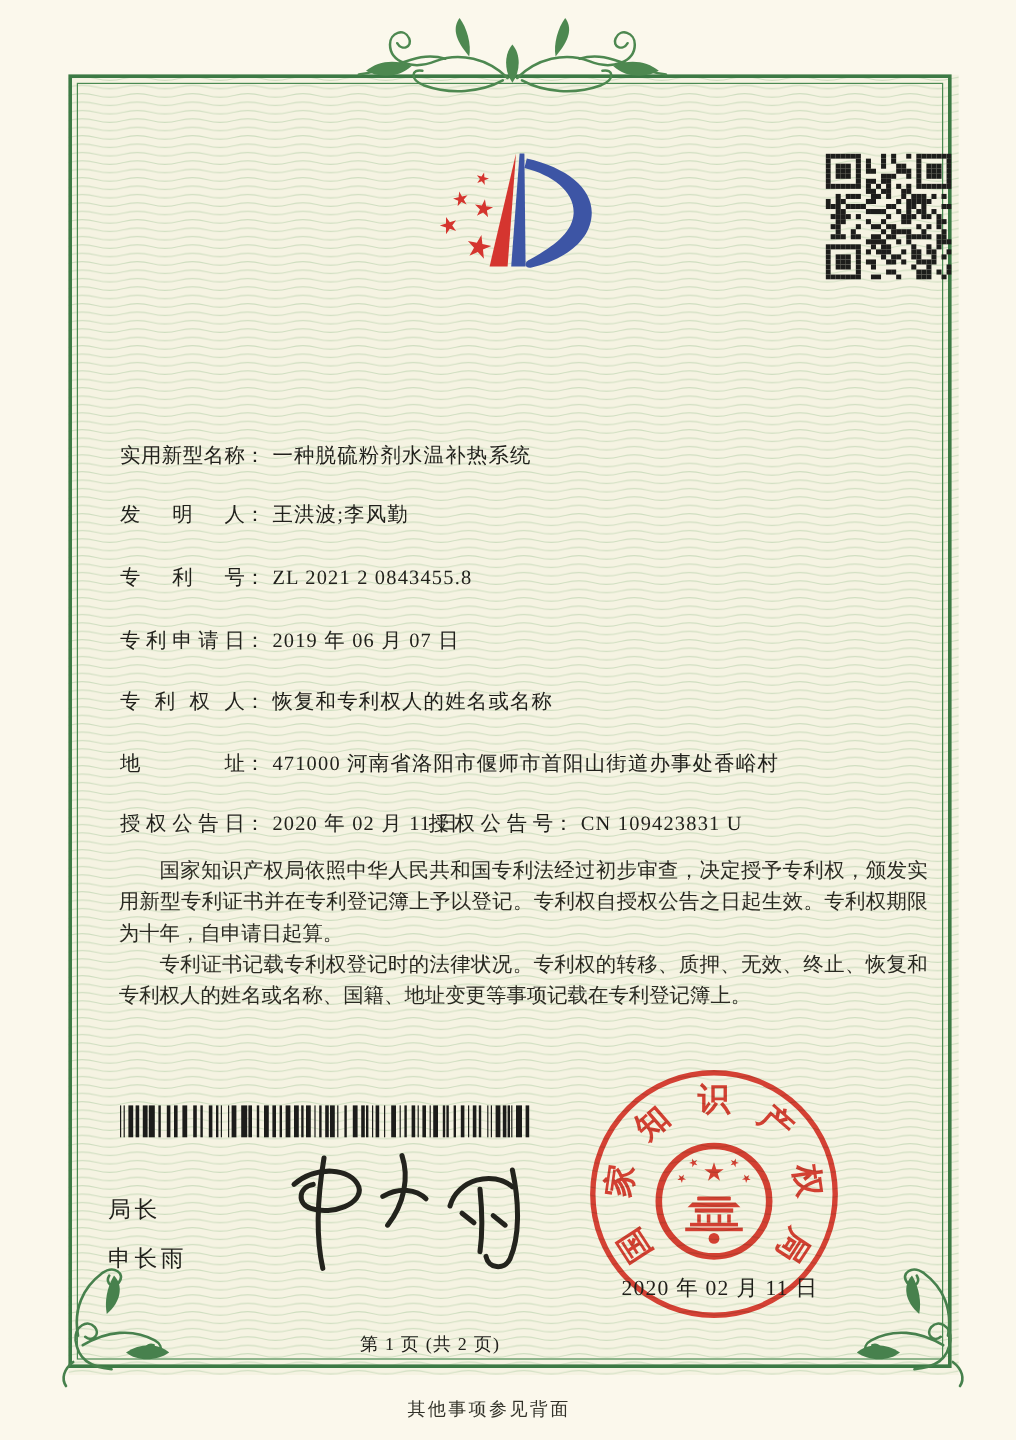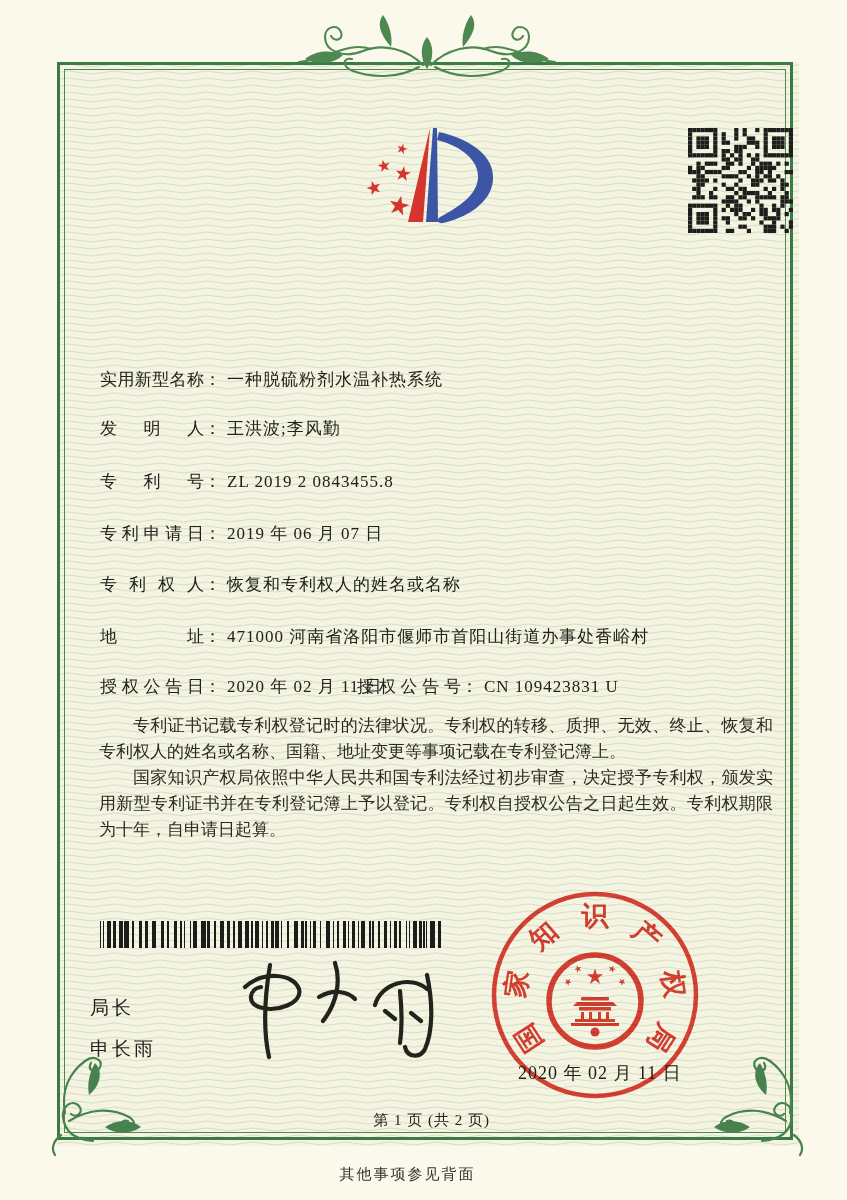--- a/index.html
+++ b/index.html
@@ -31,21 +31,21 @@
   .barcode{position:absolute;left:100px;top:921px;width:352px;height:27px;font-size:0;
            white-space:nowrap;overflow:hidden;}
   .barcode i{display:inline-block;height:100%;background:#1c1c1a;}
   .barcode em{display:inline-block;height:100%;background:transparent;}
   .signer-title{position:absolute;left:90px;top:995px;font-size:19px;letter-spacing:3px;}
   .signer-name{position:absolute;left:90px;top:1036px;font-size:19px;letter-spacing:3px;}
   .signature{position:absolute;left:215px;top:945px;}
   .seal{position:absolute;left:479px;top:879px;mix-blend-mode:multiply;opacity:.93;}
   .seal-date{position:absolute;left:518px;top:1061px;font-size:18px;letter-spacing:1px;
              color:#1e1e19;}
-  .page-no{position:absolute;left:300px;top:1111px;width:190px;text-align:right;font-size:15px;
+  .page-no{position:absolute;left:300px;top:1111px;width:190px;text-align:left;font-size:15px;
            letter-spacing:1px;}
   .back-note{position:absolute;left:0;top:1165px;width:815px;text-align:center;font-size:15px;
              letter-spacing:2px;color:#33332a;}
 </style>
 </head>
 <body>
 
 <div class="page">
 
   <svg class="bg" width="742" height="1084" viewBox="0 0 742 1084">
@@ -412,41 +412,41 @@
   </svg>
 
 
   <div class="field" style="top:417px">
     <span class="flabel">发明人</span><span class="fcolon">：</span><span class="fvalue">王洪波;李风勤</span>
   </div>
   <div class="field" style="top:368px">
     <span class="flabel">实用新型名称</span><span class="fcolon">：</span><span class="fvalue">一种脱硫粉剂水温补热系统</span>
   </div>
   <div class="field" style="top:470px">
-    <span class="flabel">专利号</span><span class="fcolon">：</span><span class="fvalue">ZL 2019 2 0843455.8</span>
+    <span class="flabel">专利号</span><span class="fcolon">：</span><span class="fvalue">ZL 2021 2 0843455.8</span>
   </div>
   <div class="field" style="top:522px">
     <span class="flabel">专利申请日</span><span class="fcolon">：</span><span class="fvalue">2019 年 06 月 07 日</span>
   </div>
   <div class="field" style="top:573px">
     <span class="flabel">专利权人</span><span class="fcolon">：</span><span class="fvalue">恢复和专利权人的姓名或名称</span>
   </div>
   <div class="field" style="top:625px">
     <span class="flabel">地址</span><span class="fcolon">：</span><span class="fvalue">471000 河南省洛阳市偃师市首阳山街道办事处香峪村</span>
   </div>
   <div class="field" style="top:675px">
     <span class="flabel">授权公告日</span><span class="fcolon">：</span><span class="fvalue">2020 年 02 月 11 日</span>
     <span class="grant2">
       <span class="flabel">授权公告号</span><span class="fcolon">：</span><span class="fvalue">CN 109423831 U</span>
     </span>
   </div>
 
   <div class="paras">
+    <p>国家知识产权局依照中华人民共和国专利法经过初步审查，决定授予专利权，颁发实用新型专利证书并在专利登记簿上予以登记。专利权自授权公告之日起生效。专利权期限为十年，自申请日起算。</p>
     <p>专利证书记载专利权登记时的法律状况。专利权的转移、质押、无效、终止、恢复和专利权人的姓名或名称、国籍、地址变更等事项记载在专利登记簿上。</p>
-    <p>国家知识产权局依照中华人民共和国专利法经过初步审查，决定授予专利权，颁发实用新型专利证书并在专利登记簿上予以登记。专利权自授权公告之日起生效。专利权期限为十年，自申请日起算。</p>
   </div>
 
   <div class="barcode"><i style="width:1.4px"></i><em style="width:1.5px"></em><i style="width:1.4px"></i><em style="width:3px"></em><i style="width:4.199999999999999px"></i><em style="width:1.5px"></em><i style="width:2.8px"></i><em style="width:3px"></em><i style="width:4.199999999999999px"></i><em style="width:1.5px"></em><i style="width:4.199999999999999px"></i><em style="width:3px"></em><i style="width:2.8px"></i><em style="width:4.5px"></em><i style="width:2.8px"></i><em style="width:3px"></em><i style="width:2.8px"></i><em style="width:4.5px"></em><i style="width:4.199999999999999px"></i><em style="width:4.5px"></em><i style="width:2.8px"></i><em style="width:3px"></em><i style="width:2.8px"></i><em style="width:4.5px"></em><i style="width:2.8px"></i><em style="width:3px"></em><i style="width:2.8px"></i><em style="width:1.5px"></em><i style="width:1.4px"></i><em style="width:4.5px"></em><i style="width:1.4px"></i><em style="width:1.5px"></em><i style="width:4.199999999999999px"></i><em style="width:4.5px"></em><i style="width:4.199999999999999px"></i><em style="width:1.5px"></em><i style="width:2.8px"></i><em style="width:4.5px"></em><i style="width:1.4px"></i><em style="width:4.5px"></em><i style="width:4.199999999999999px"></i><em style="width:3px"></em><i style="width:2.8px"></i><em style="width:3px"></em><i style="width:1.4px"></i><em style="width:3px"></em><i style="width:4.199999999999999px"></i><em style="width:3px"></em><i style="width:4.199999999999999px"></i><em style="width:1.5px"></em><i style="width:2.8px"></i><em style="width:1.5px"></em><i style="width:4.199999999999999px"></i><em style="width:3px"></em><i style="width:1.4px"></i><em style="width:3px"></em><i style="width:1.4px"></i><em style="width:3px"></em><i style="width:2.8px"></i><em style="width:1.5px"></em><i style="width:4.199999999999999px"></i><em style="width:1.5px"></em><i style="width:1.4px"></i><em style="width:4.5px"></em><i style="width:2.8px"></i><em style="width:4.5px"></em><i style="width:4.199999999999999px"></i><em style="width:3px"></em><i style="width:2.8px"></i><em style="width:1.5px"></em><i style="width:1.4px"></i><em style="width:3px"></em><i style="width:1.4px"></i><em style="width:1.5px"></em><i style="width:2.8px"></i><em style="width:4.5px"></em><i style="width:1.4px"></i><em style="width:4.5px"></em><i style="width:4.199999999999999px"></i><em style="width:3px"></em><i style="width:1.4px"></i><em style="width:3px"></em><i style="width:1.4px"></i><em style="width:4.5px"></em><i style="width:2.8px"></i><em style="width:1.5px"></em><i style="width:1.4px"></i><em style="width:3px"></em><i style="width:2.8px"></i><em style="width:3px"></em><i style="width:1.4px"></i><em style="width:1.5px"></em><i style="width:4.199999999999999px"></i><em style="width:4.5px"></em><i style="width:1.4px"></i><em style="width:1.5px"></em><i style="width:1.4px"></i><em style="width:4.5px"></em><i style="width:1.4px"></i><em style="width:4.5px"></em><i style="width:2.8px"></i><em style="width:3px"></em><i style="width:1.4px"></i><em style="width:3px"></em><i style="width:2.8px"></i><em style="width:1.5px"></em><i style="width:2.8px"></i><em style="width:4.5px"></em><i style="width:1.4px"></i><em style="width:1.5px"></em><i style="width:1.4px"></i><em style="width:3px"></em><i style="width:4.199999999999999px"></i><em style="width:1.5px"></em><i style="width:2.8px"></i><em style="width:1.5px"></em><i style="width:1.4px"></i><em style="width:1.5px"></em><i style="width:1.4px"></i><em style="width:3px"></em><i style="width:4.199999999999999px"></i><em style="width:3px"></em><i style="width:3px"></i></div>
 
   <div class="signer-title">局长</div>
   <div class="signer-name">申长雨</div>
 
   <svg class="signature" width="240" height="130" viewBox="0 0 240 130">
     <g fill="none" stroke="#23231d" stroke-width="4.2" stroke-linecap="round" stroke-linejoin="round">
       <path d="M55,20 C50,50 48,85 54,112"></path>

